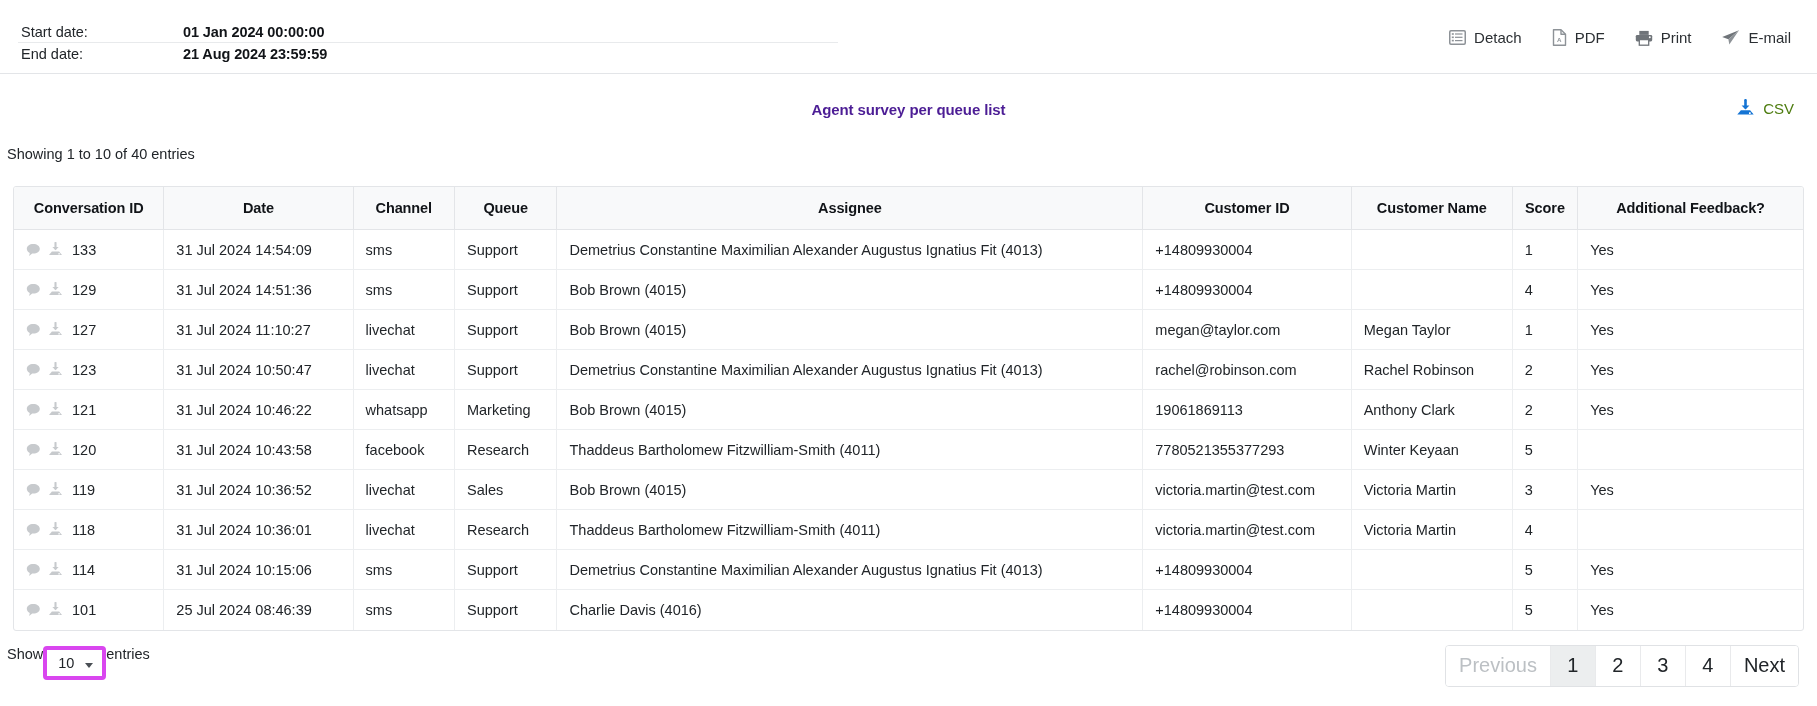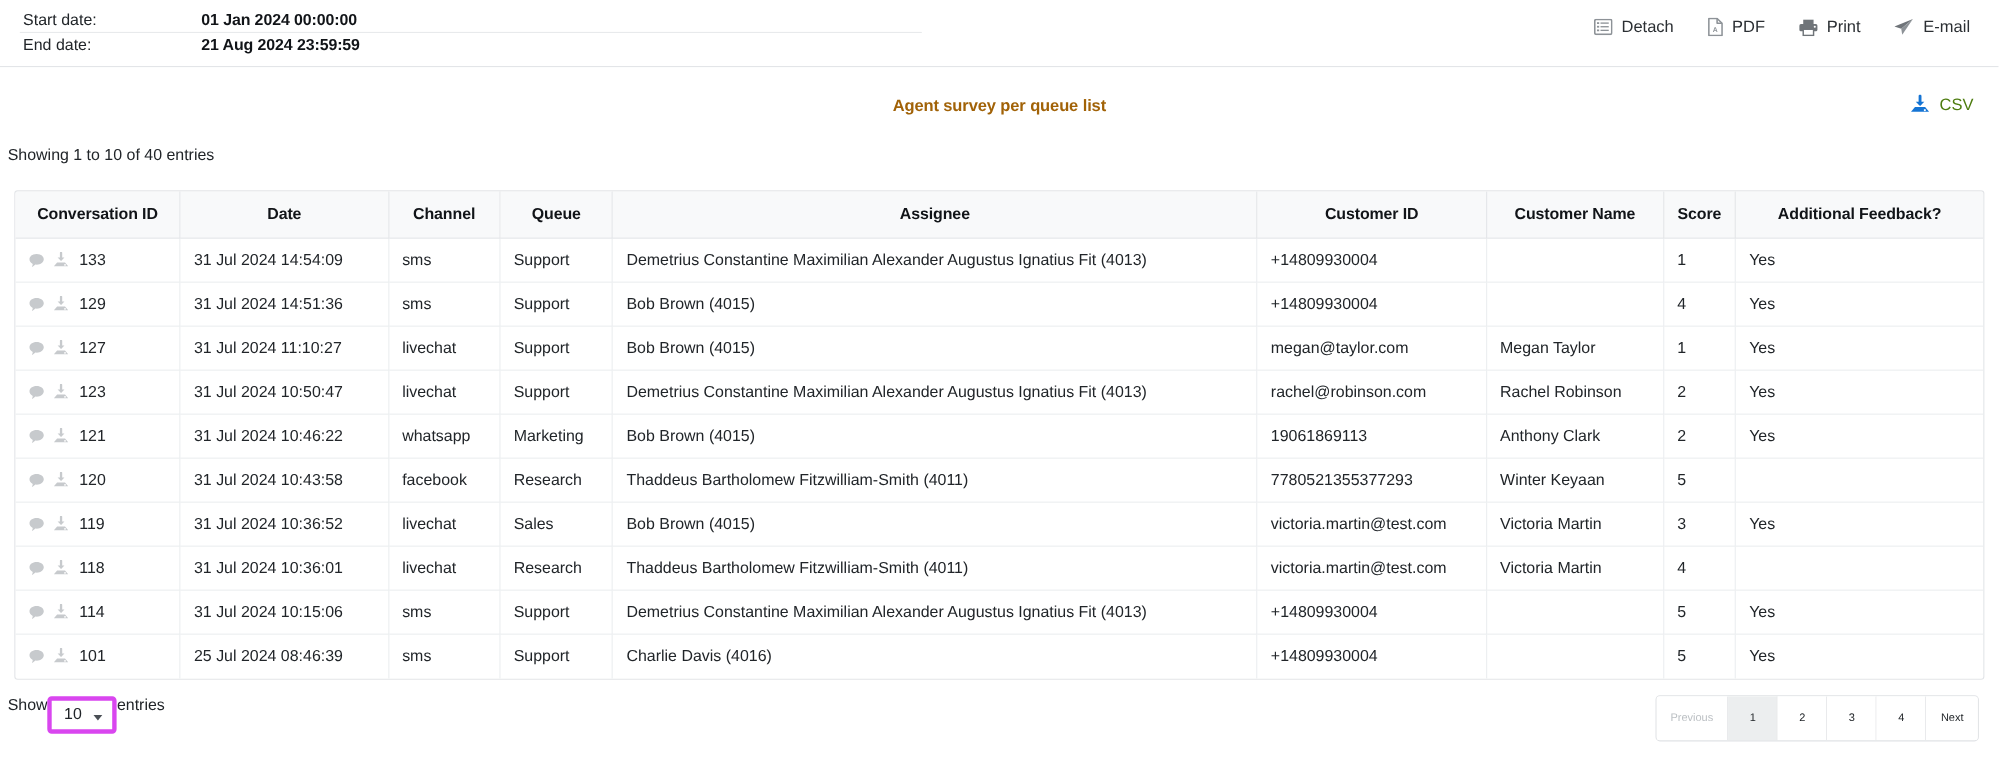--- a/index.html
+++ b/index.html
@@ -12,20 +12,21 @@
     color: #212529;
     overflow: hidden;
   }
 
   
   .topbar {
     position: relative;
     height: 61px;
     border-bottom: 1px solid #e3e5e8;
     background: #ffffff;
+    margin-top: 13px;
   }
   .date-block {
     position: absolute;
     left: 18px;
     top: 8px;
     width: 820px;
   }
   .date-row {
     display: flex;
     align-items: center;
@@ -70,21 +71,21 @@
     position: relative;
     height: 72px;
   }
   .report-title {
     position: absolute;
     left: 0; right: 0;
     top: 27px;
     text-align: center;
     font-size: 15px;
     font-weight: 700;
-    color: #a16207;
+    color: #4c1d95;
     letter-spacing: -0.1px;
   }
   .csv-link {
     position: absolute;
     right: 23px;
     top: 25px;
     display: flex;
     align-items: center;
     gap: 8px;
     color: #4d7c0f;
@@ -217,21 +218,21 @@
     overflow: hidden;
     background: #ffffff;
   }
   .page-btn {
     min-width: 45px;
     height: 40px;
     display: flex;
     align-items: center;
     justify-content: center;
     padding: 16px 13px;
-    font-size: 10px;
+    font-size: 20px;
     color: #212529;
     border-right: 1px solid #e9eaec;
     background: #ffffff;
     cursor: pointer;
     user-select: none;
   }
   .page-btn:last-child { border-right: none; }
   .page-btn.disabled { color: #bcc0c4; cursor: default; }
   .page-btn.active { background: #eceeef; color: #212529; }
 </style>

